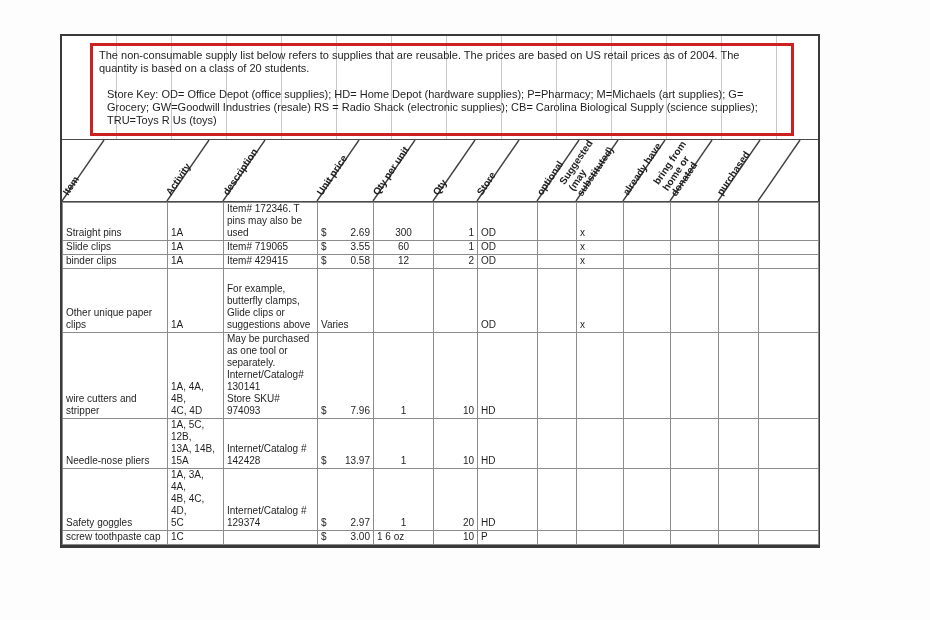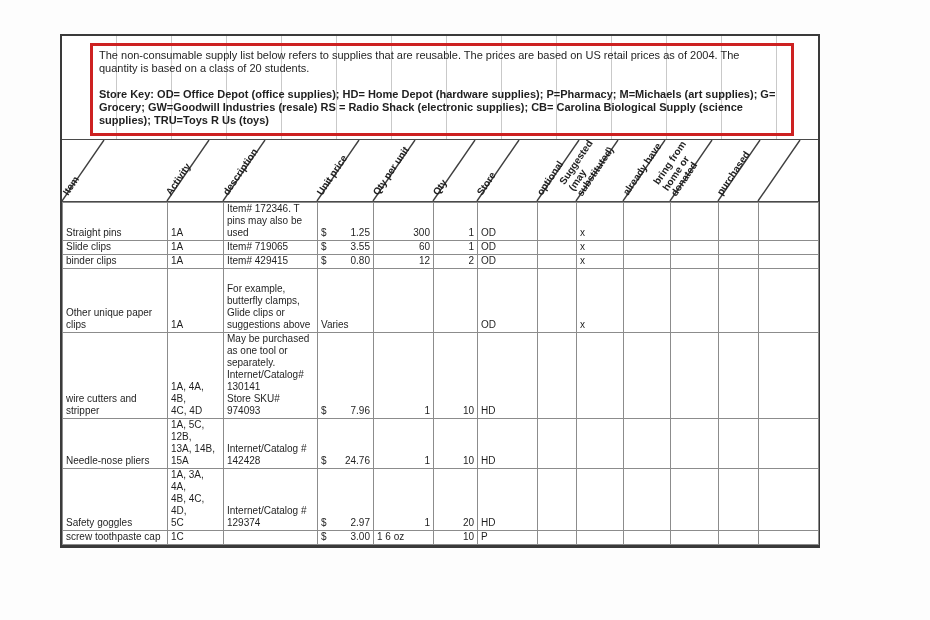--- a/index.html
+++ b/index.html
@@ -8,32 +8,32 @@
   .sheet{position:absolute;left:60px;top:34px;width:756px;
          border:2px solid #3a3a3a;border-bottom-width:3px;background:#fff;}
   
   .toparea{position:relative;height:104px;border-bottom:1px solid #4a4a4a;box-sizing:border-box;}
   .gridlines{position:absolute;inset:0;
      background:repeating-linear-gradient(to right,transparent 0 54px,#c9c9c9 54px 55px);}
   .notice{position:absolute;left:28px;top:7px;width:686px;height:81px;
           border:3px solid #cd2121;padding:3px 6px;box-sizing:content-box;
           font-size:11px;line-height:13px;background:transparent;}
   .notice .p1{margin:0 8px 13px 0;}
-  .notice .p2{margin:0;font-weight:bold;}
+  .notice .p2{margin:8px;}
   
   .dheader{position:relative;height:62px;border-bottom:1px solid #4a4a4a;box-sizing:border-box;overflow:hidden;}
   .dheader svg{position:absolute;left:0;top:0;}
   .hlabel{position:absolute;bottom:4px;width:max-content;font-size:10px;line-height:10.5px;
           font-weight:bold;white-space:pre-line;transform:rotate(-56deg);transform-origin:0 100%;}
   
   table.body{border-collapse:collapse;table-layout:fixed;width:756px;}
   table.body td{border:1px solid #8c8c8c;vertical-align:bottom;padding:0 3px 1px 3px;
                 font-size:10px;line-height:12px;white-space:pre-line;overflow:hidden;}
   td.tdr{text-align:right;}
-  .num-right{text-align:right;}
+  .num-right{text-align:center;}
   .pricewrap{display:flex;justify-content:space-between;}
 </style>
 </head>
 <body>
 
 <div class="page">
   <div class="sheet">
 
     <div class="toparea">
       <div class="gridlines"></div>
@@ -95,21 +95,21 @@
           <col style="width:40px">
         <col style="width:60px">
       </colgroup>
       <tbody>
         <tr style="height:35px">
           <td>Straight pins</td>
           <td>1A</td>
           <td>Item# 172346. T
 pins may also be
 used</td>
-          <td><div class="pricewrap"><span>$</span><span>1.25</span></div></td>
+          <td><div class="pricewrap"><span>$</span><span>2.69</span></div></td>
           <td class="num-right">300</td>
           <td class="tdr">1</td>
           <td>OD</td>
           <td></td>
           <td>x</td>
           <td></td>
           <td></td>
           <td></td>
           <td></td>
         </tr>
@@ -125,21 +125,21 @@
           <td>x</td>
           <td></td>
           <td></td>
           <td></td>
           <td></td>
         </tr>
         <tr style="height:13px">
           <td>binder clips</td>
           <td>1A</td>
           <td>Item# 429415</td>
-          <td><div class="pricewrap"><span>$</span><span>0.80</span></div></td>
+          <td><div class="pricewrap"><span>$</span><span>0.58</span></div></td>
           <td class="num-right">12</td>
           <td class="tdr">2</td>
           <td>OD</td>
           <td></td>
           <td>x</td>
           <td></td>
           <td></td>
           <td></td>
           <td></td>
         </tr>
@@ -184,21 +184,21 @@
           <td></td>
           <td></td>
         </tr>
         <tr style="height:39px">
           <td>Needle-nose pliers</td>
           <td>1A, 5C, 12B,
 13A, 14B,
 15A</td>
           <td>Internet/Catalog #
 142428</td>
-          <td><div class="pricewrap"><span>$</span><span>24.76</span></div></td>
+          <td><div class="pricewrap"><span>$</span><span>13.97</span></div></td>
           <td class="num-right">1</td>
           <td class="tdr">10</td>
           <td>HD</td>
           <td></td>
           <td></td>
           <td></td>
           <td></td>
           <td></td>
           <td></td>
         </tr>

